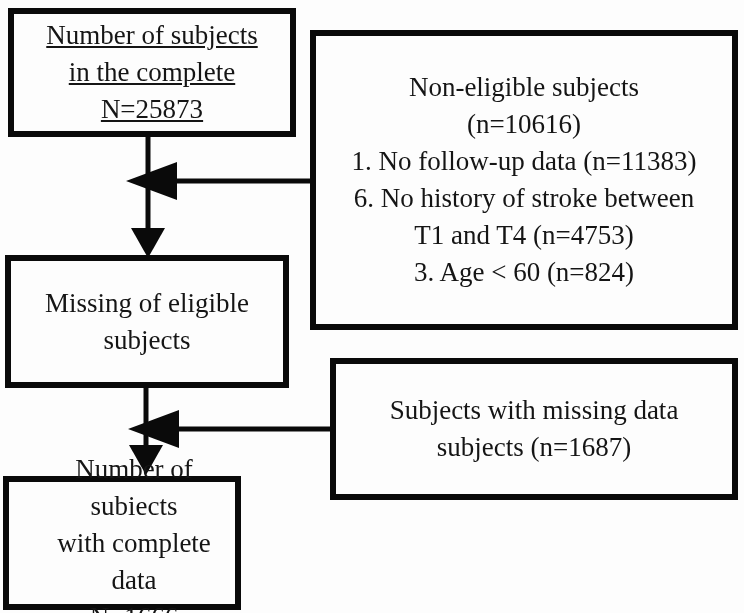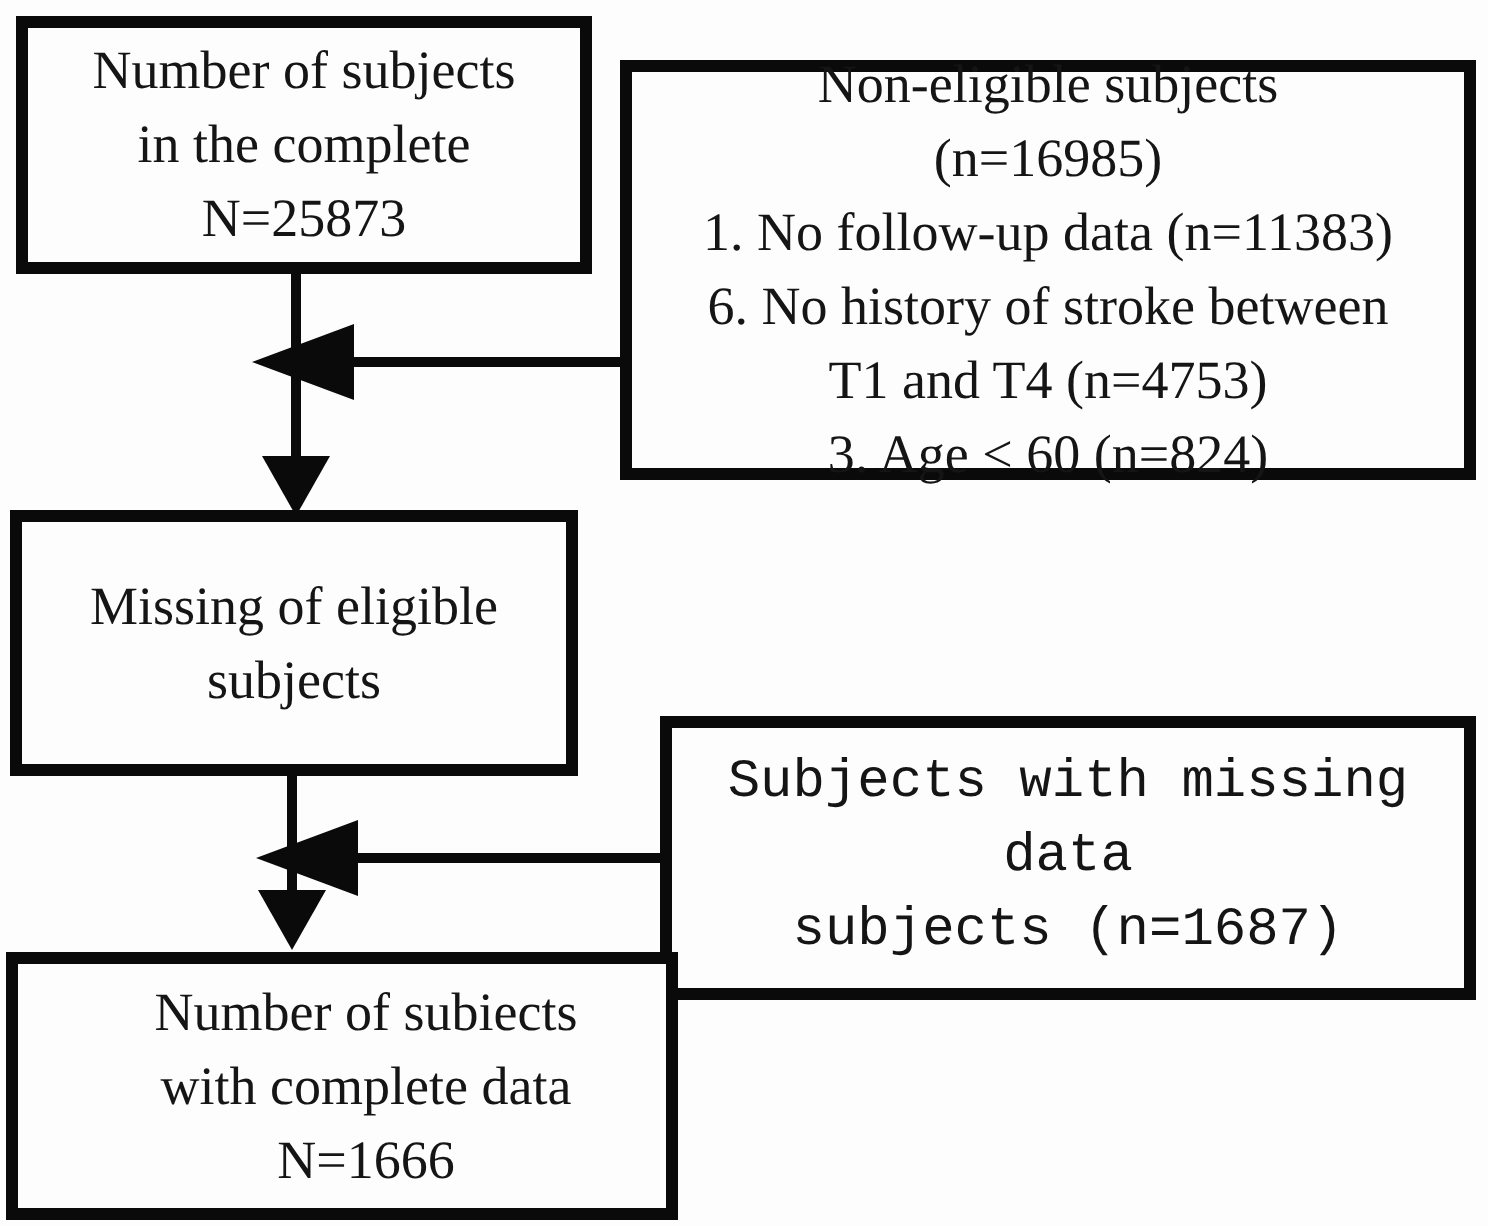--- a/index.html
+++ b/index.html
@@ -33,25 +33,25 @@
     justify-content: center;
     align-items: center;
     text-align: center;
   }
   .line {
     display: block;
     font-size: 27px;
     line-height: 37px;
     white-space: pre-wrap;
   }
-  #box-dataset      { left: 8px;   top: 8px;   width: 288px; height: 129px; }
-  #box-noneligible  { left: 310px; top: 30px;  width: 428px; height: 210px; }
+  #box-dataset      { left: 8px;   top: 8px;   width: 288px; height: 129px; text-decoration: underline; }
+  #box-noneligible  { left: 310px; top: 30px;  width: 428px; height: 300px; }
   #box-eligible     { left: 5px;   top: 255px; width: 284px; height: 133px; }
-  #box-missing      { left: 330px; top: 358px; width: 408px; height: 142px; font-family: Liberation Mono, monospace; }
-  #box-complete     { left: 3px;   top: 476px; width: 336px; height: 134px; padding-left: 24px; }
+  #box-missing      { left: 330px; top: 358px; width: 408px; height: 142px; }
+  #box-complete     { left: 3px;   top: 476px; width: 238px; height: 134px; padding-left: 24px; }
 </style>
 </head>
 <body>
 
 <div class="canvas">
 
   <svg class="connector-layer" viewBox="0 0 744 613" xmlns="http://www.w3.org/2000/svg">
 
     <g>
       <line x1="148" y1="134" x2="148" y2="232" stroke="#0a0a0a" stroke-width="5"></line>
@@ -75,21 +75,21 @@
   </svg>
 
   <div class="box" id="box-dataset">
     <span class="line">Number of subjects</span>
     <span class="line">in the complete</span>
     <span class="line">N=25873</span>
   </div>
 
   <div class="box" id="box-noneligible">
     <span class="line">Non-eligible subjects</span>
-    <span class="line">(n=16985)</span>
+    <span class="line">(n=10616)</span>
     <span class="line">1. No follow-up data (n=11383)</span>
     <span class="line">6. No history of stroke between</span>
     <span class="line">T1 and T4 (n=4753)</span>
     <span class="line">3. Age &lt; 60 (n=824)</span>
   </div>
 
   <div class="box" id="box-eligible">
     <span class="line">Missing of eligible</span>
     <span class="line">subjects</span>
   </div>

